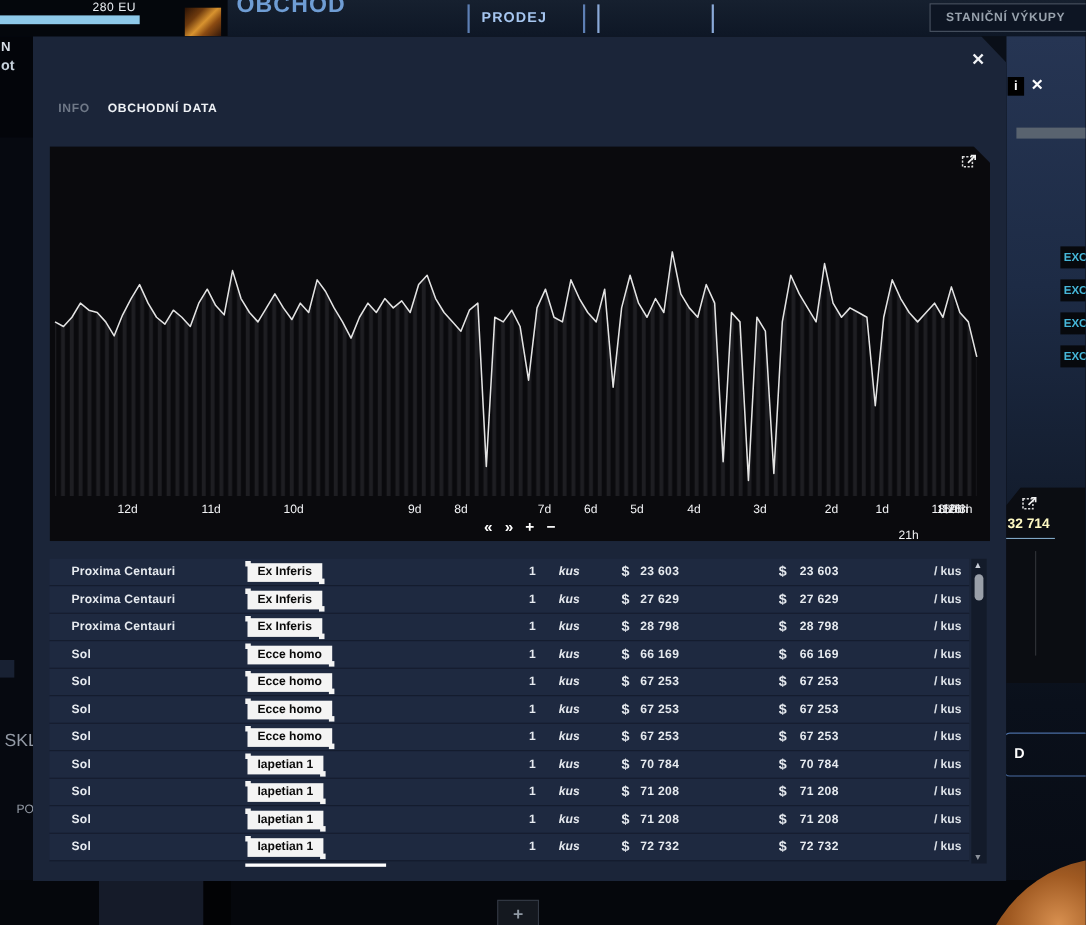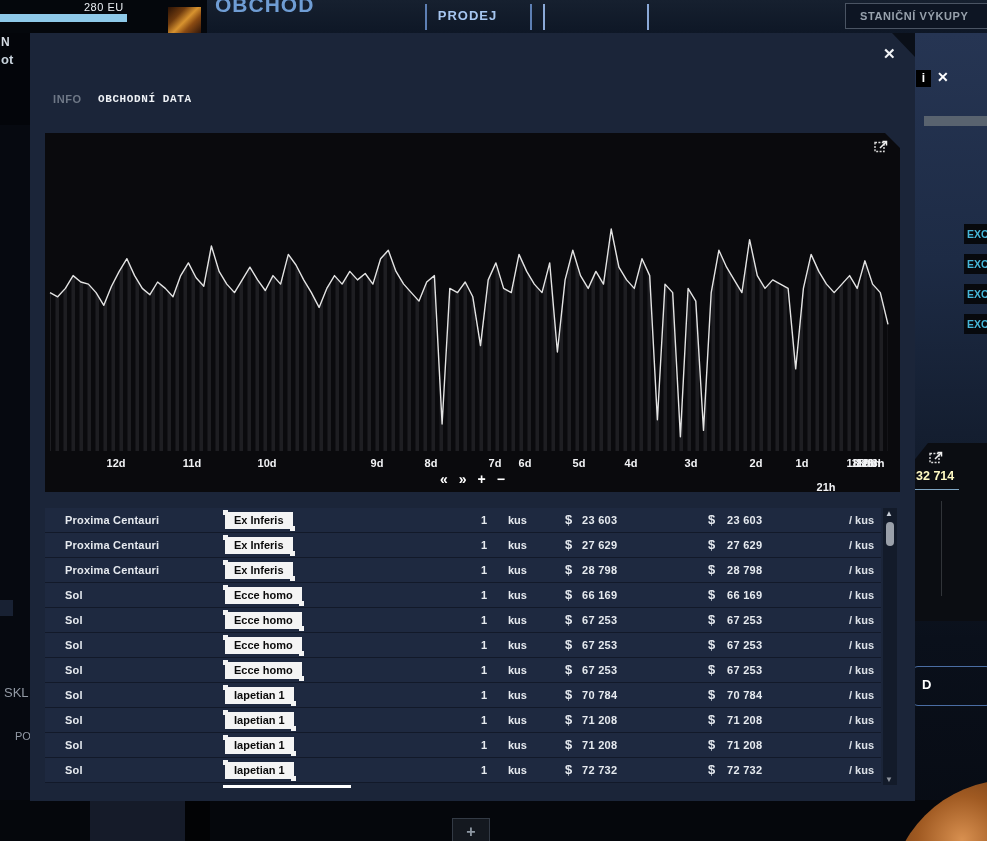--- a/index.html
+++ b/index.html
@@ -29,21 +29,21 @@
     background:#0d1523; color:#98a2ad; font-size:11px; font-weight:bold; letter-spacing:.6px;
     line-height:24px; padding-left:14px; }
 
   
   #left-col { left:0; top:33px; width:30px; height:767px; background:#060910; overflow:hidden; }
   #left-black { left:0; top:0; width:30px; height:92px; background:#03050a; }
   .left-partial { color:#d6dde5; font-weight:bold; }
   #lp-n  { left:1px; top:2px; font-size:12px; }
   #lp-ot { left:1px; top:19px; font-size:13px; color:#c7d2dc; }
   #left-notch { left:0; top:567px; width:13px; height:16px; background:#182133; }
-  #lp-skl { left:4px; top:632px; font-size:13px; color:#939aa5;margin-top:20px; }
+  #lp-skl { left:4px; top:632px; font-size:16px; color:#939aa5; }
   #lp-po  { left:15px; top:697px; font-size:11px; color:#939aa5; }
 
   
   #right-col { left:915px; top:33px; width:72px; height:808px;
     background:linear-gradient(180deg,#263553 0%,#1d2b45 28%,#15203395 58%,#0a101b 75%,#070b13 100%); }
   #ibox { left:916px; top:70px; width:15px; height:17px; background:#000; color:#fff;
     font-weight:bold; font-size:12px; text-align:center; line-height:17px; }
   #bg-close { left:937px; top:69px; color:#fff; font-size:14px; font-weight:bold; }
   #gray-bar { left:924px; top:116px; width:63px; height:10px; background:#59636f; }
   .exc-strip { left:964px; width:23px; height:20px; background:#07090d; overflow:hidden;
@@ -68,46 +68,46 @@
 
   
   #modal { left:30px; top:33px; width:885px; height:768px; background:#1b2539;
     clip-path:polygon(0 0,862px 0,885px 24px,885px 768px,0 768px);
     filter:drop-shadow(0 10px 14px rgba(0,0,0,.6)); }
   #modal-title { left:0; top:13px; width:100%; text-align:center; color:#8fb4e4;
     font-size:17px; font-weight:bold; letter-spacing:1.5px; }
   #modal-close { left:853px; top:12px; color:#f2f4f7; font-size:15px; font-weight:bold; cursor:pointer; }
   .dlg-tab { top:60px; font-size:11px; font-weight:bold; letter-spacing:.6px; cursor:pointer; }
   #tab-info { left:23px; color:#6f7887; }
-  #tab-data { left:68px; color:#eef1f5;font-family:Liberation Mono, monospace; }
+  #tab-data { left:68px; color:#eef1f5; }
 
   
   #chart-panel { left:15px; top:100px; width:855px; height:359px; background:#0a0a0d;
     clip-path:polygon(0 0,840px 0,855px 15px,855px 359px,0 359px); }
   #chart-svg { position:absolute; left:0; top:0; }
   .expand-icon { width:15px; height:13px; cursor:pointer; }
   #chart-expand { right:11px; top:7px; }
   #axis-labels .tick { position:absolute; top:324px; transform:translateX(-50%);
-    color:#f2f3f5; font-size:11px; font-weight:bold; }
+    color:#f2f3f5; font-size:11px; font-weight:normal; }
   #chart-controls { left:0; top:337px; width:100%; display:flex; justify-content:center;
     gap:11px; color:#fff; }
   #chart-controls span { font-size:14px; font-weight:bold; cursor:pointer; line-height:18px; }
 
   
   #table-panel { left:15px; top:475px; width:852px; height:277px; }
   .t-row { position:relative; width:836px; height:25px; background:#1e2940;
     border-bottom:1px solid rgba(6,10,18,.5); font-size:11px; color:#e6eaef; cursor:pointer; }
   .t-row > span { position:absolute; top:6px; white-space:nowrap; }
   .c-system { left:20px; font-weight:bold; letter-spacing:.2px; }
   .c-badge  { left:180px; top:4px !important; background:#f4f4f4; color:#0b0b0b;
     font-weight:bold; font-size:11px; padding:2px 9px 3px; }
   .c-badge::before { content:""; position:absolute; left:-2px; top:-2px; width:5px; height:5px; background:#f4f4f4; }
   .c-badge::after  { content:""; position:absolute; right:-2px; bottom:-2px; width:5px; height:5px; background:#f4f4f4; }
   .c-qty   { left:420px; width:22px; text-align:right; font-weight:bold; }
-  .c-unit  { left:463px; font-weight:bold; }
+  .c-unit  { left:463px; font-weight:bold;font-style:italic; }
   .c-cur1  { left:520px; top:4px !important; font-size:13px; font-weight:bold; }
   .c-price1{ left:537px; font-weight:bold; letter-spacing:.3px; }
   .c-cur2  { left:663px; top:4px !important; font-size:13px; font-weight:bold; }
   .c-price2{ left:682px; font-weight:bold; letter-spacing:.3px; }
   .c-per   { left:780px; font-weight:bold; color:#dde2e8;margin-left:24px; }
   #scrollbar { position:absolute; right:0; top:0; width:14px; height:277px; background:rgba(5,8,14,.35); }
   #sb-up   { position:absolute; left:2px; top:1px; font-size:8px; color:#c9cfd8; cursor:pointer; }
   #sb-down { position:absolute; left:2px; bottom:1px; font-size:8px; color:#8d939c; cursor:pointer; }
   #sb-thumb{ position:absolute; left:3px; top:14px; width:8px; height:24px; background:#9aa0a9;
     border-radius:4px; cursor:grab; }
@@ -190,23 +190,23 @@
     </svg>
     <svg class="abs expand-icon" id="chart-expand" viewBox="0 0 15 13">
       <rect x="1" y="2.5" width="9" height="9" fill="none" stroke="#dcdcdc" stroke-width="1.4" stroke-dasharray="2 1.4"></rect>
       <path d="M6 8 L12.5 1.5 M8.5 1.5 H12.5 V5.5" fill="none" stroke="#f0f0f0" stroke-width="1.5"></path>
     </svg>
     <div class="abs" id="axis-labels">
         <span class="tick" style="left: 71px;">12d</span>
         <span class="tick" style="left: 147px;">11d</span>
         <span class="tick" style="left: 222px;">10d</span>
         <span class="tick" style="left: 332px;">9d</span>
-        <span class="tick" style="left: 386px;">8d</span>
+        <span class="tick" style="left: 374px;">8d</span>
         <span class="tick" style="left: 450px;">7d</span>
-        <span class="tick" style="left: 468px; padding-left: 24px;">6d</span>
+        <span class="tick" style="left: 480px; padding-left: 24px;">6d</span>
         <span class="tick" style="left: 534px;">5d</span>
         <span class="tick" style="left: 586px;">4d</span>
         <span class="tick" style="left: 646px;">3d</span>
         <span class="tick" style="left: 711px;">2d</span>
         <span class="tick" style="left: 757px;">1d</span>
         <span class="tick" style="left: 781px; margin-top: 24px;">21h</span>
         <span class="tick" style="left: 811px;">18h</span>
         <span class="tick" style="left: 816px;">15h</span>
         <span class="tick" style="left: 820px;">12h</span>
         <span class="tick" style="left: 825px;">9h</span>

